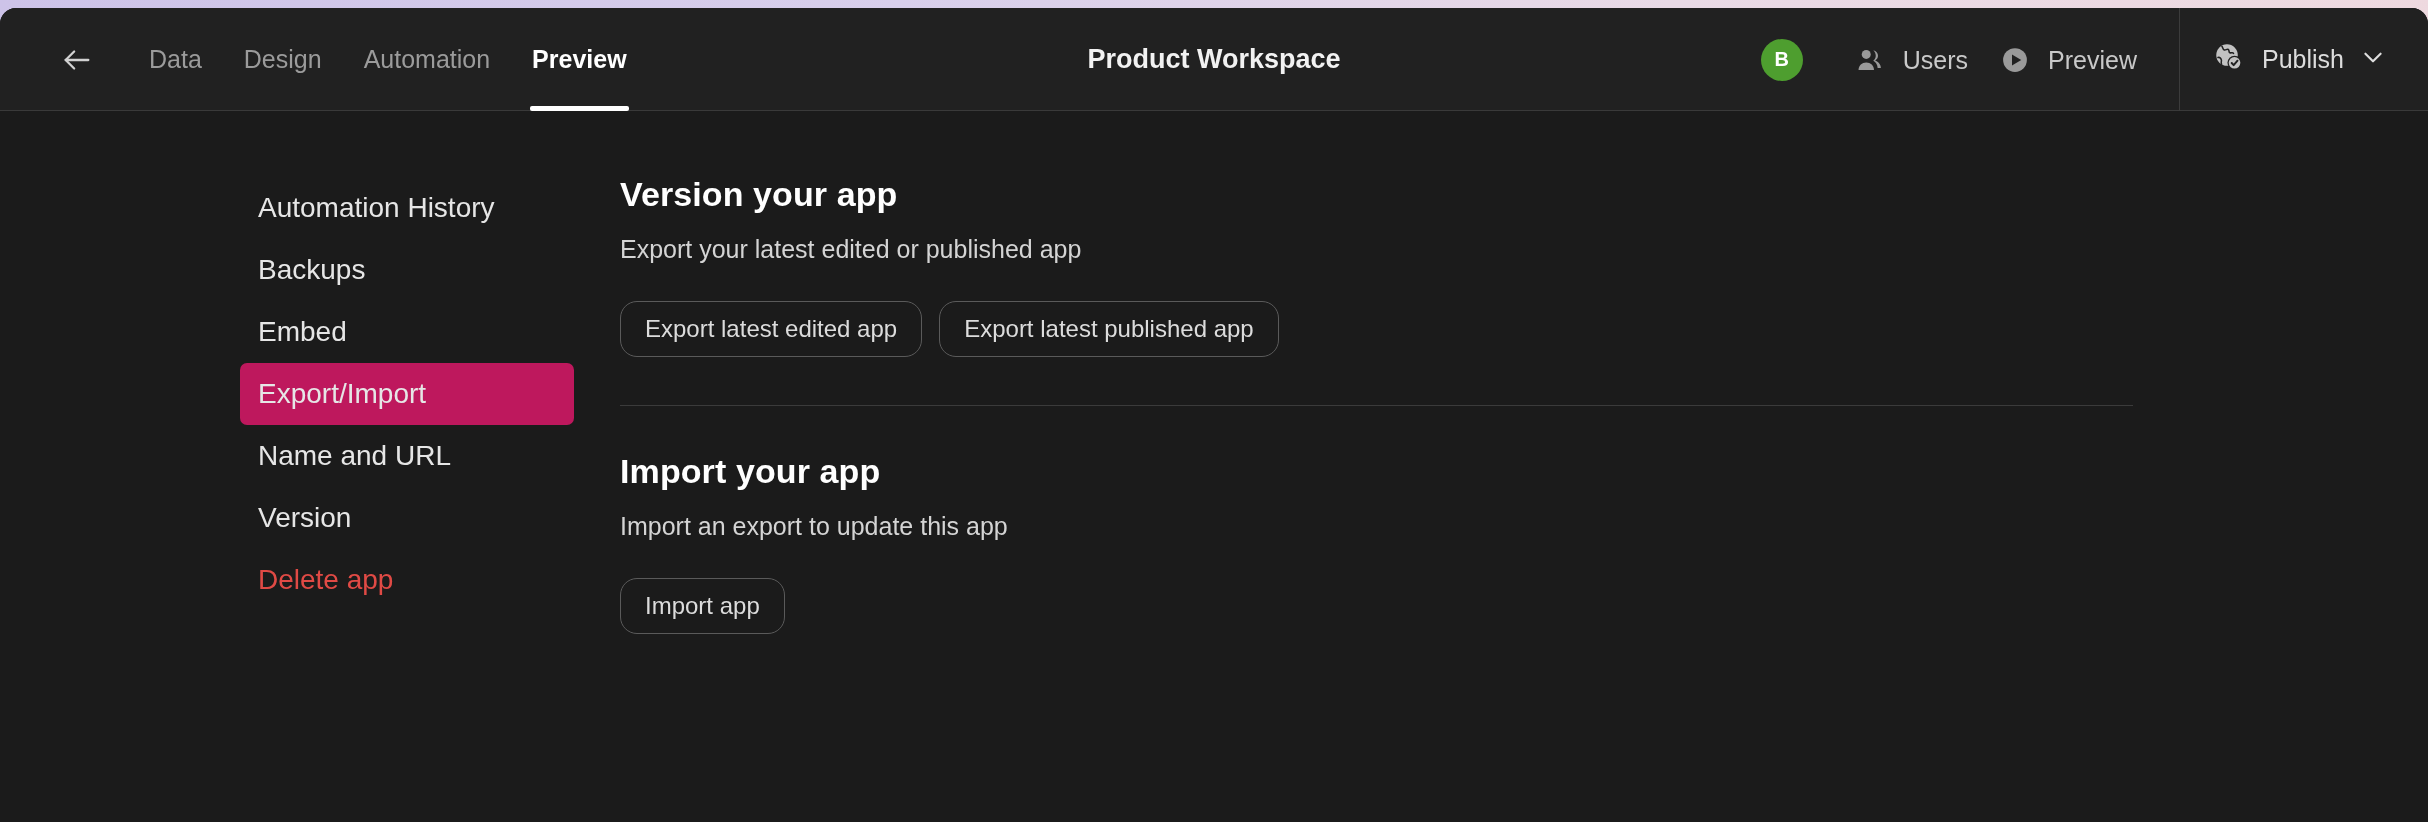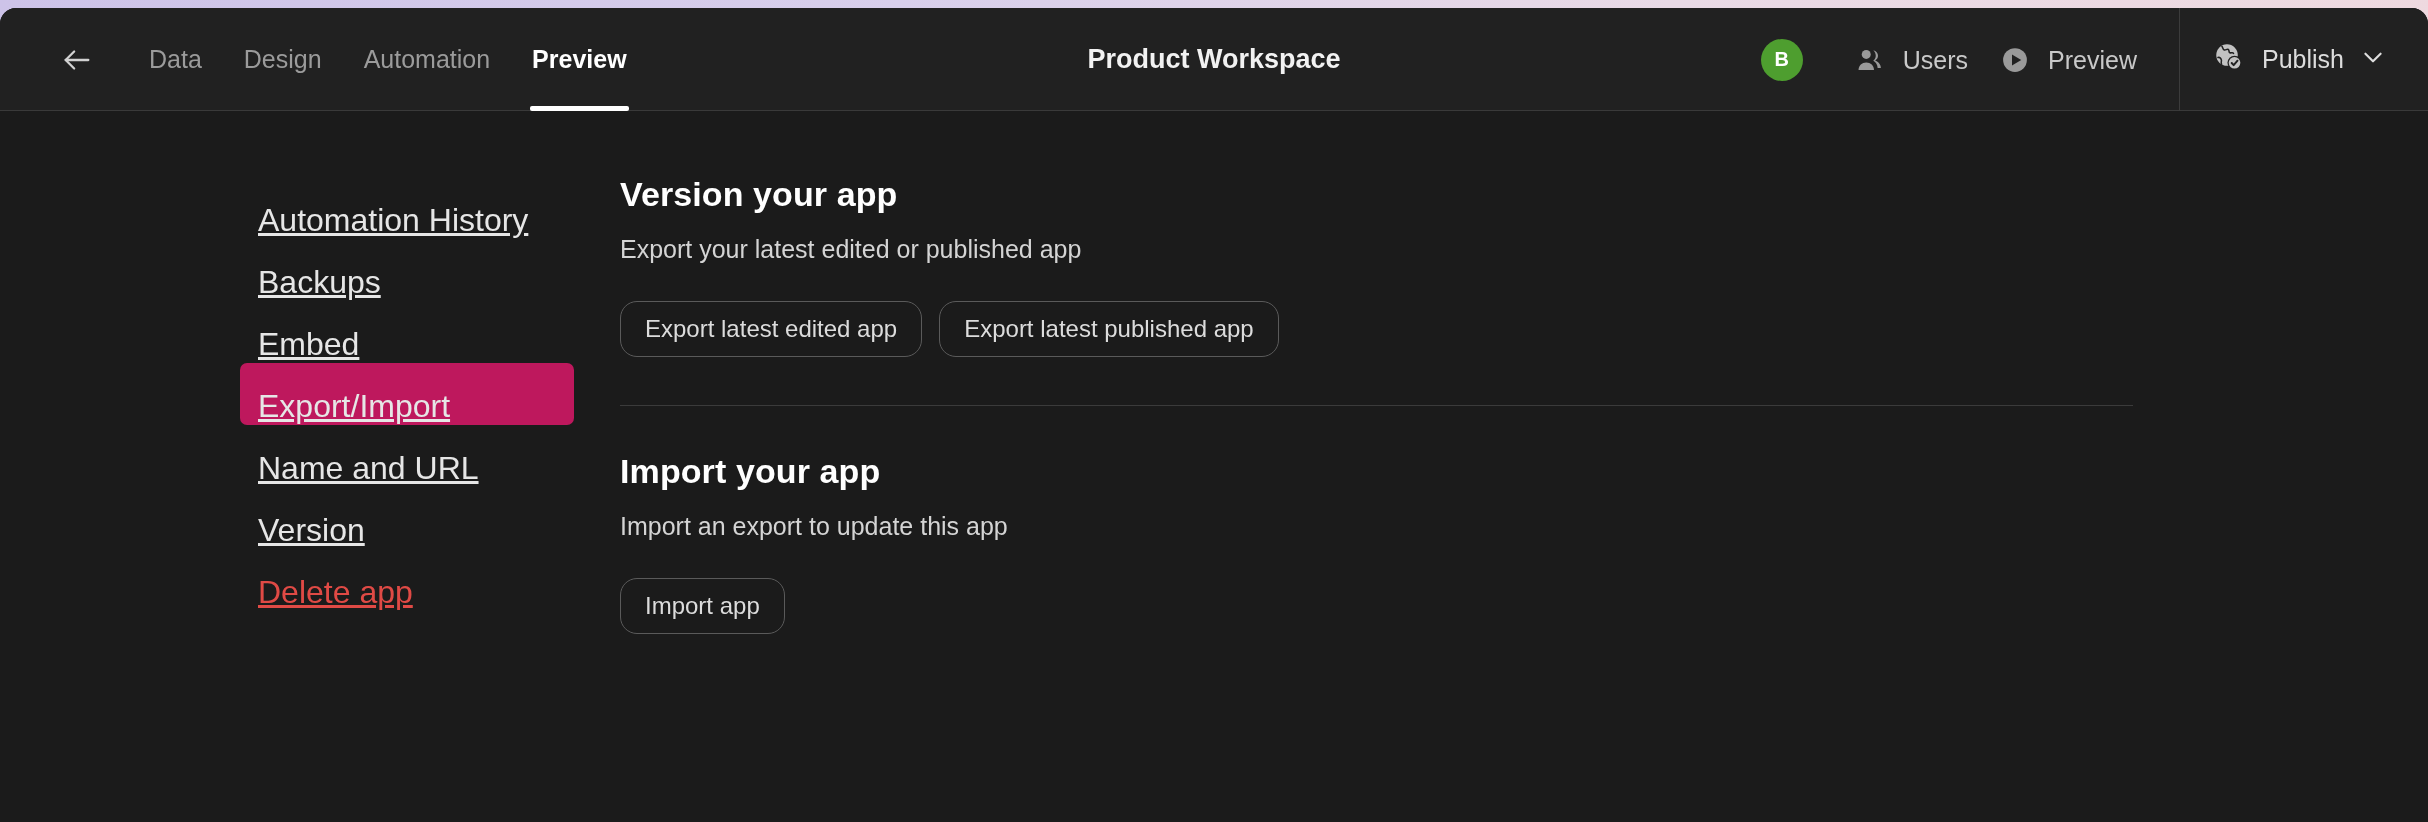--- a/index.html
+++ b/index.html
@@ -176,28 +176,27 @@
 
   .settings-sidebar {
     width: 620px;
     padding: 66px 0 0 240px;
     flex: 0 0 auto;
   }
 
   .sidebar-item {
     height: 62px;
     display: flex;
-    align-items: flex-end;
+    align-items: center;
     padding: 0 20px 0 18px;
     margin-right: 46px;
-    font-size: 32px;
+    font-size: 28px;
     color: #e6e6e6;
     border-radius: 7px;
     cursor: pointer;
-    text-decoration: underline;
   }
   .sidebar-item.active { background: #be185d; }
   .sidebar-item.danger { color: #e04a45; }
 
   .settings-main {
     flex: 1 1 auto;
     padding: 64px 0 0 0;
     min-width: 0;
   }
 

